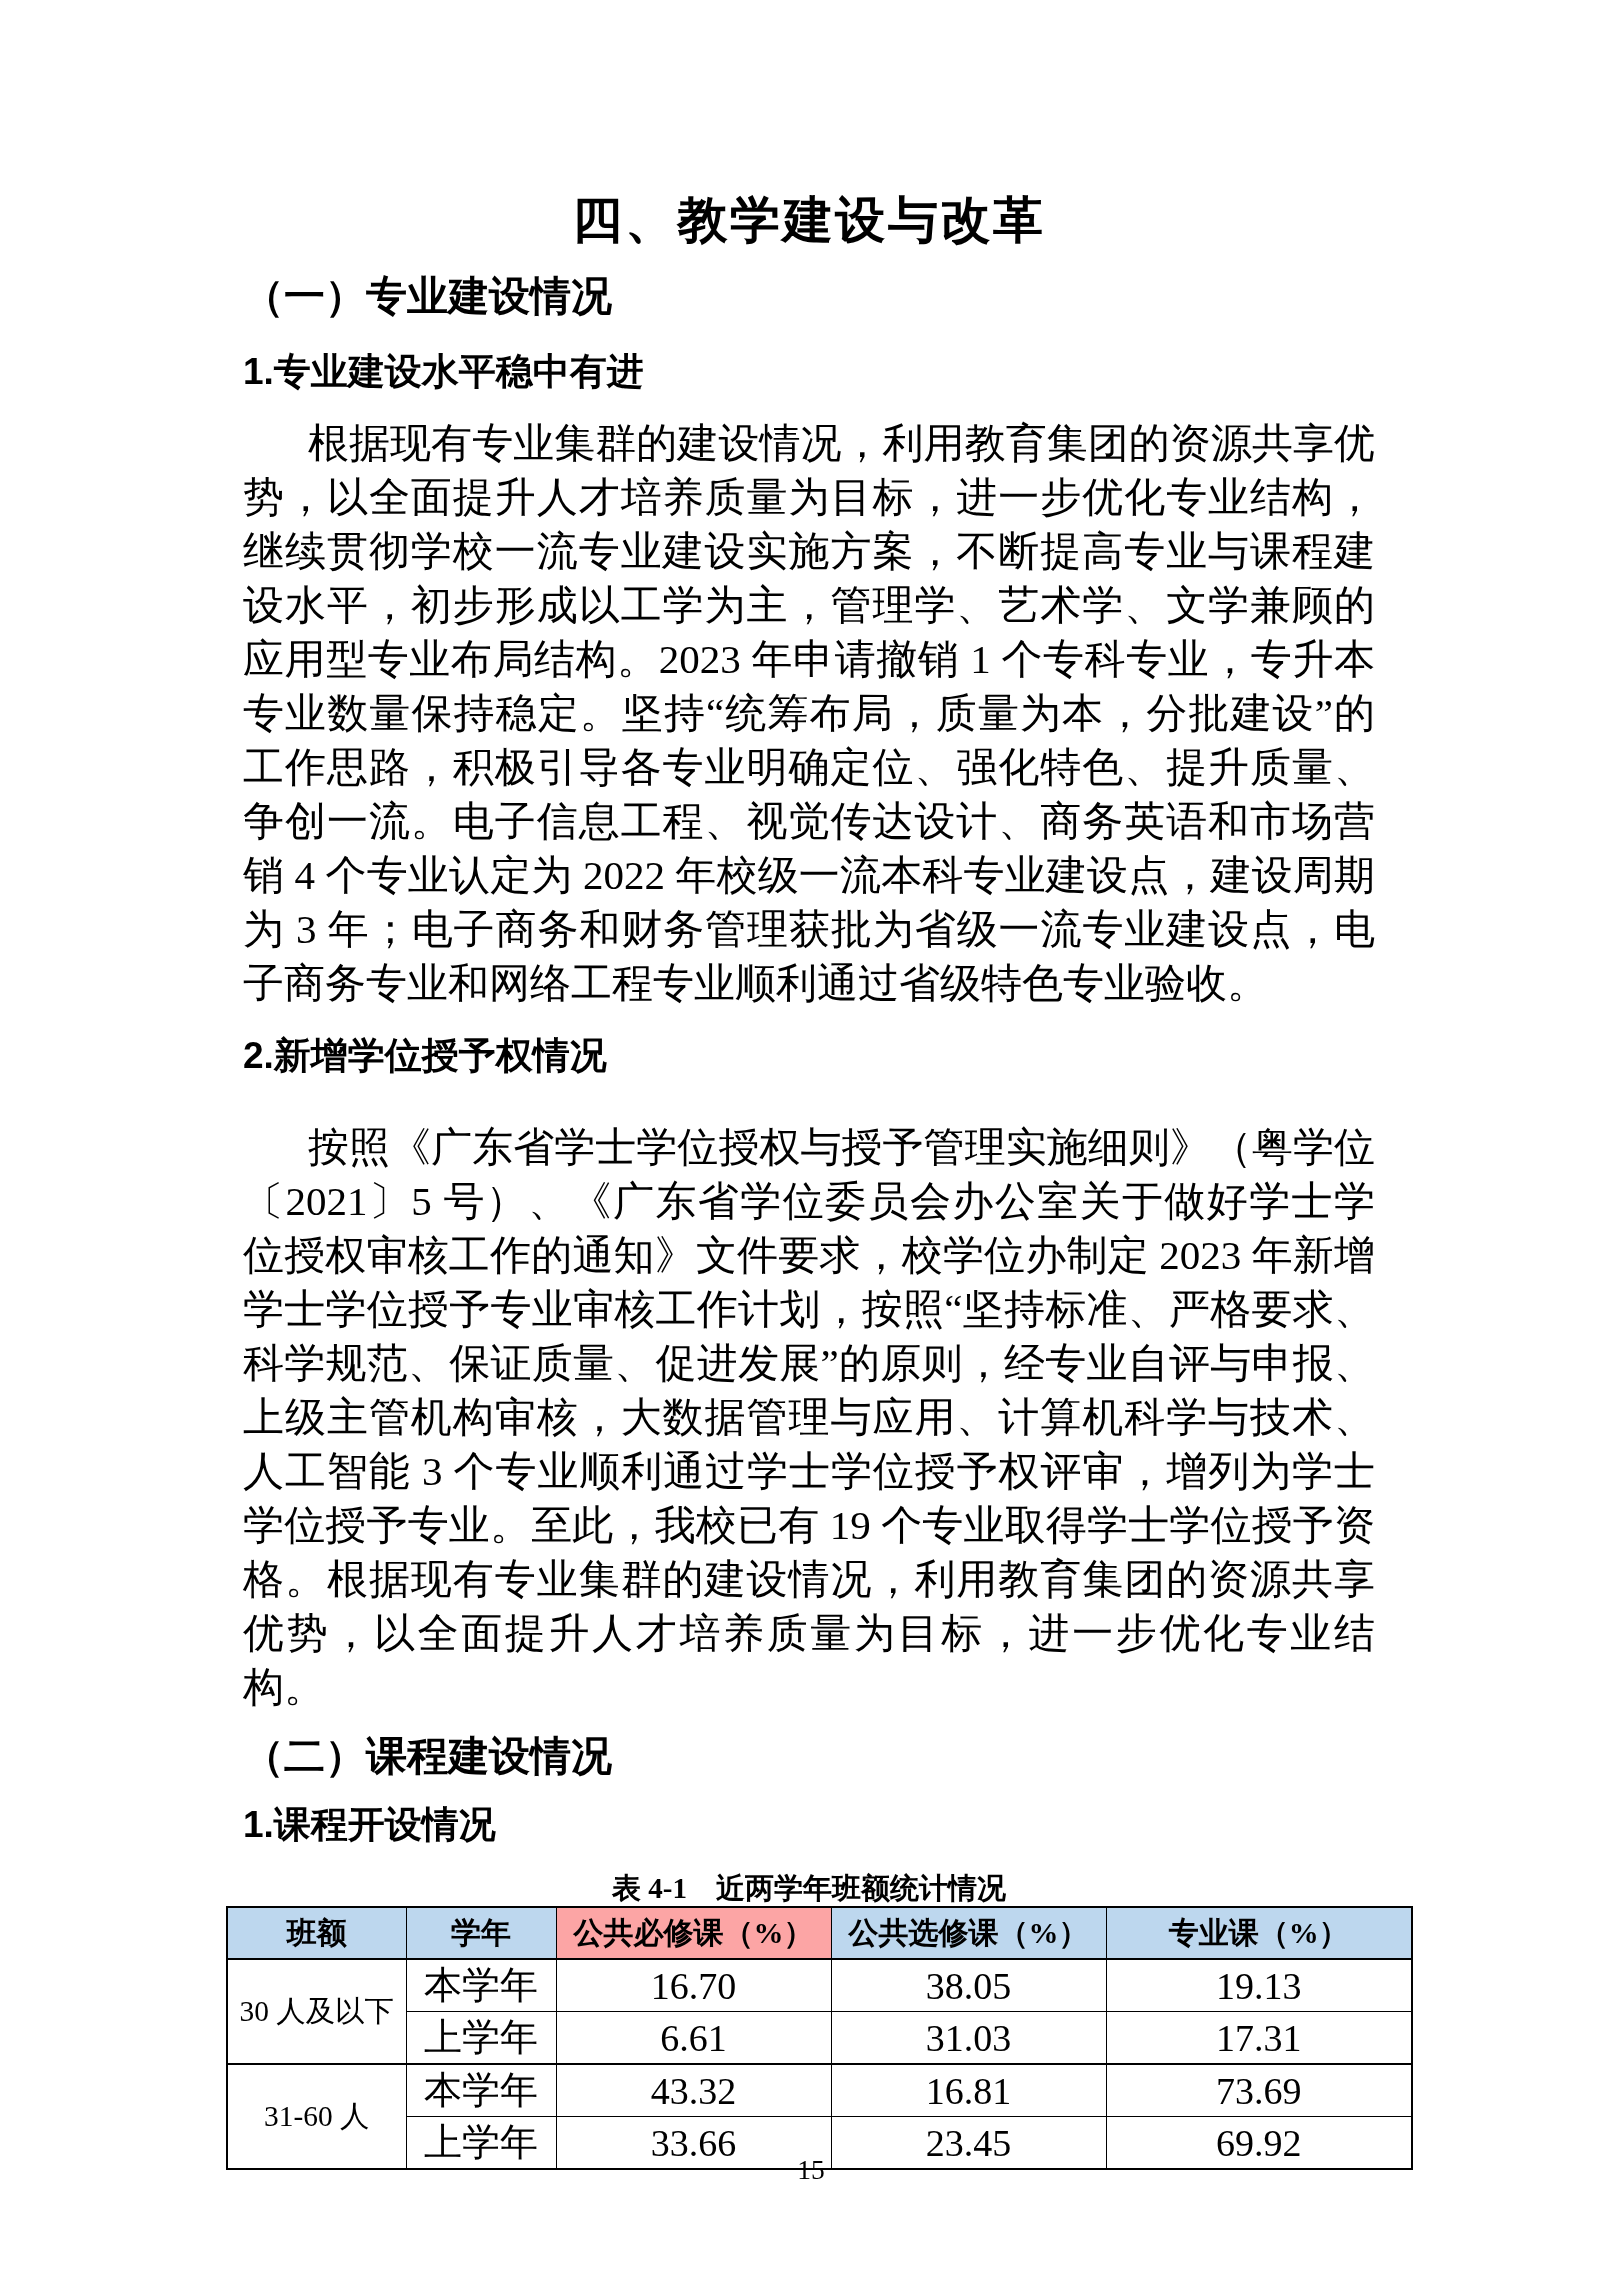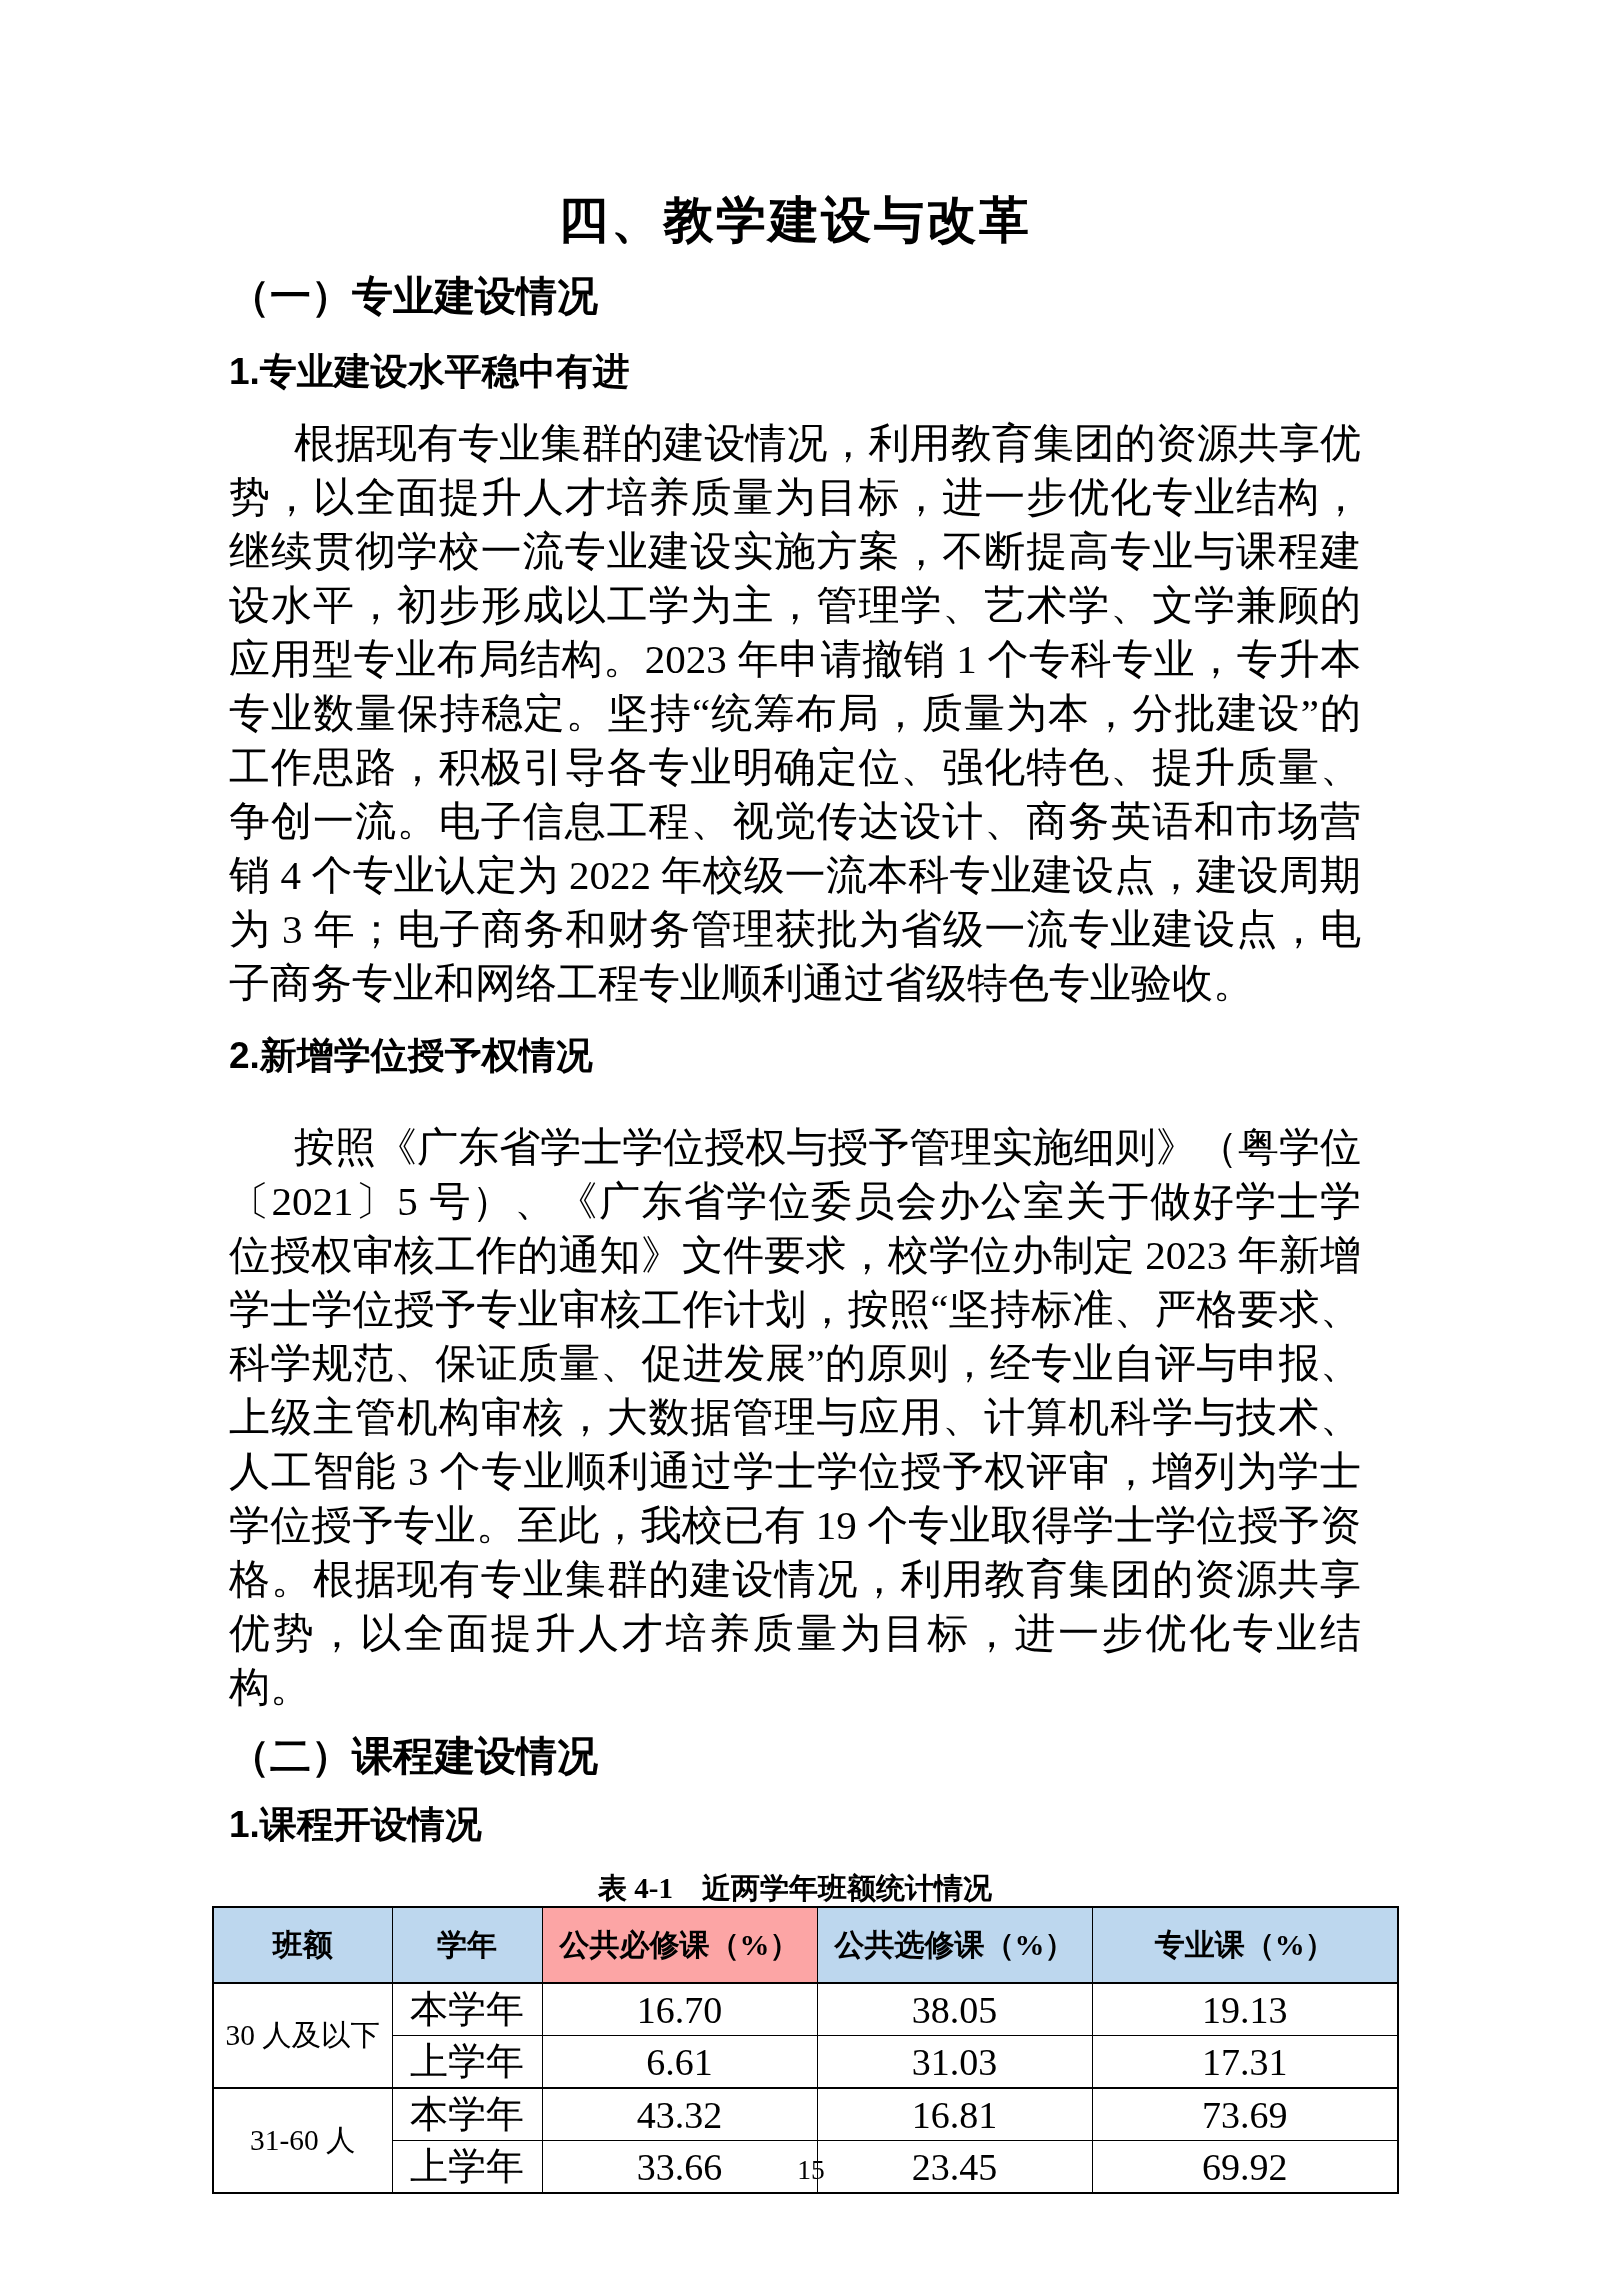--- a/index.html
+++ b/index.html
@@ -6,21 +6,21 @@
   .page{
     position:relative;
     width:1622px;height:2295px;
     background:#ffffff;
     font-family:"Liberation Serif","DejaVu Serif",serif;
     color:#000;
     overflow:hidden;
   }
   .content{
     position:absolute;
-    left:229px;top:0;
+    left:243px;top:0;
     width:1132px;
   }
   .doc-title{
     margin:186px 0 0 0;
     text-align:center;
     font-family:"Liberation Sans","DejaVu Sans",sans-serif;
     font-weight:900;
     font-size:50px;
     line-height:69px;
     letter-spacing:2.6px;
@@ -67,21 +67,21 @@
   }
   table.stat th{
     background:#BDD7EE;
     border:1.3px solid #000;
     border-bottom:2px solid #000;
     font-size:30px;
     font-weight:700;
     text-align:center;
     vertical-align:middle;
     height:50px;
-    padding:12px;
+    padding:0;
   }
   table.stat td{
     border:1.3px solid #000;
     font-size:38px;
     text-align:center;
     vertical-align:middle;
     height:50px;
     padding:0;
   }
   table.stat td.group-end{border-bottom:2.6px solid #000;}

